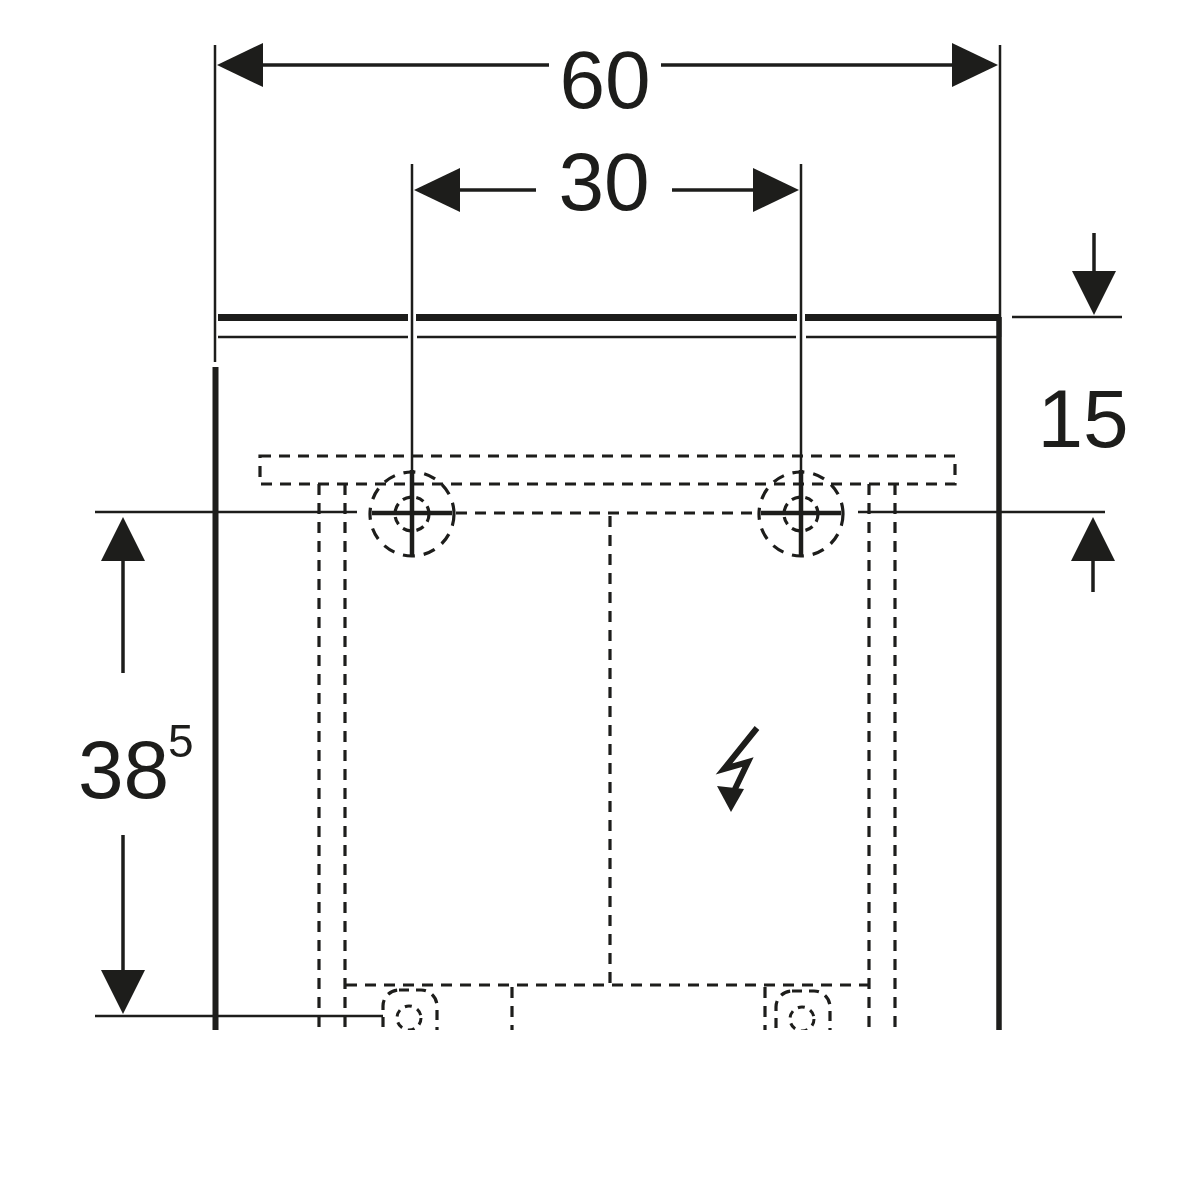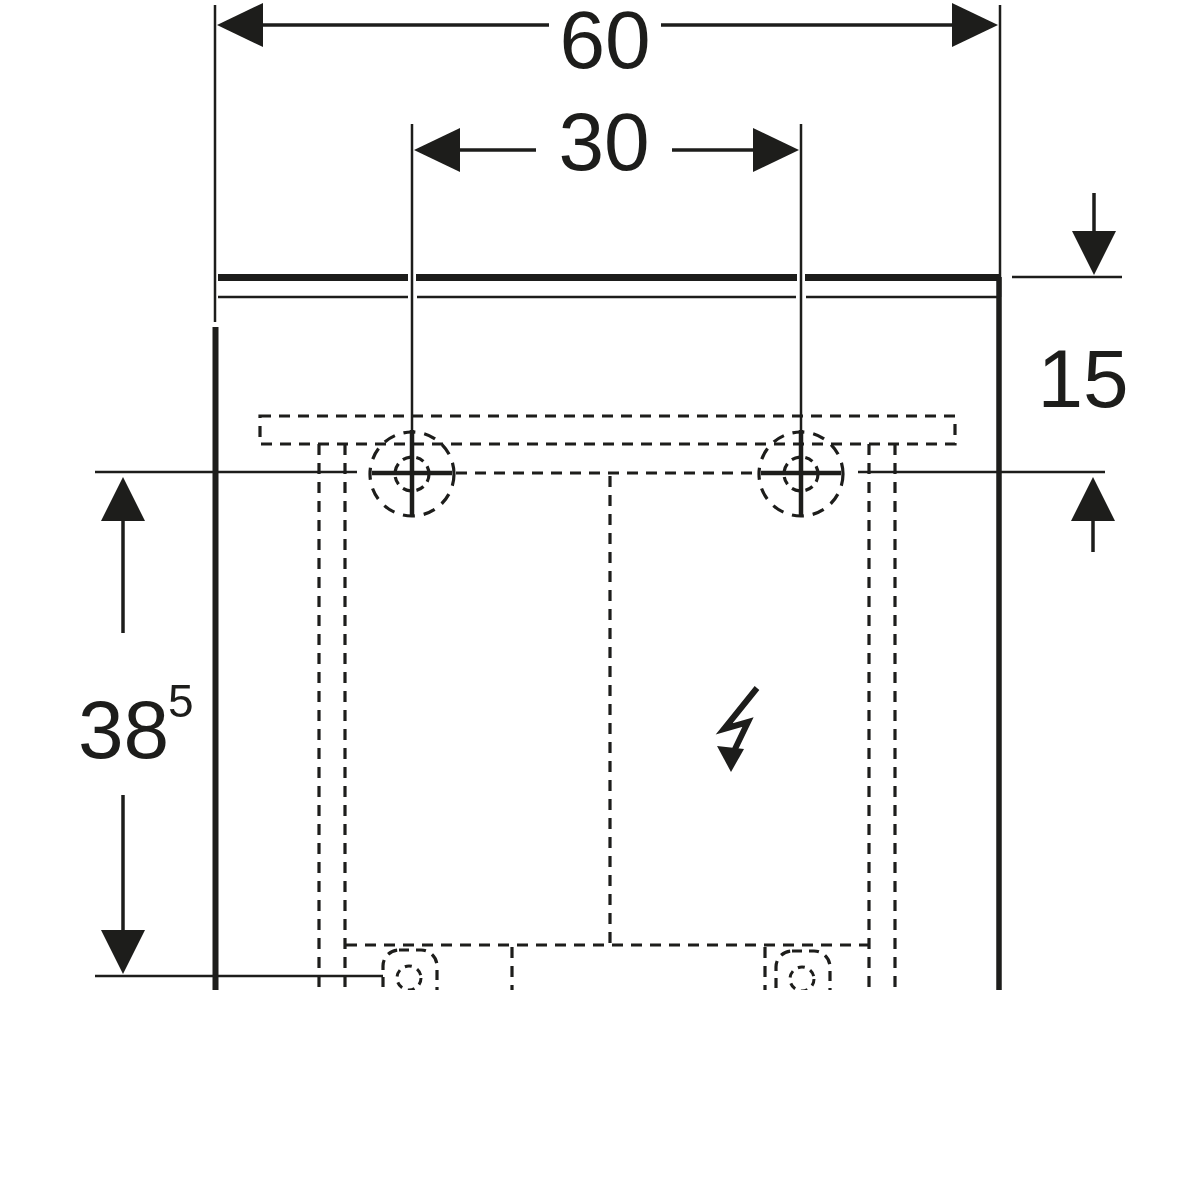--- a/index.html
+++ b/index.html
@@ -6,20 +6,21 @@
     margin: 0;
     padding: 0;
     background: #ffffff;
   }
   .canvas {
     position: relative;
     width: 1200px;
     height: 990px;
     background: #ffffff;
     overflow: hidden;
+    margin-top: 40px;
   }
   svg text {
     font-family: "Liberation Sans", "DejaVu Sans", sans-serif;
     fill: #1d1d1b;
   }
   .dim-label      { font-size: 82px; }
   .dim-label-sup  { font-size: 46px; }
   .ln   { stroke: #1d1d1b; fill: none; }
   .thin { stroke-width: 2.5px; }
   .mid  { stroke-width: 3.5px; }

